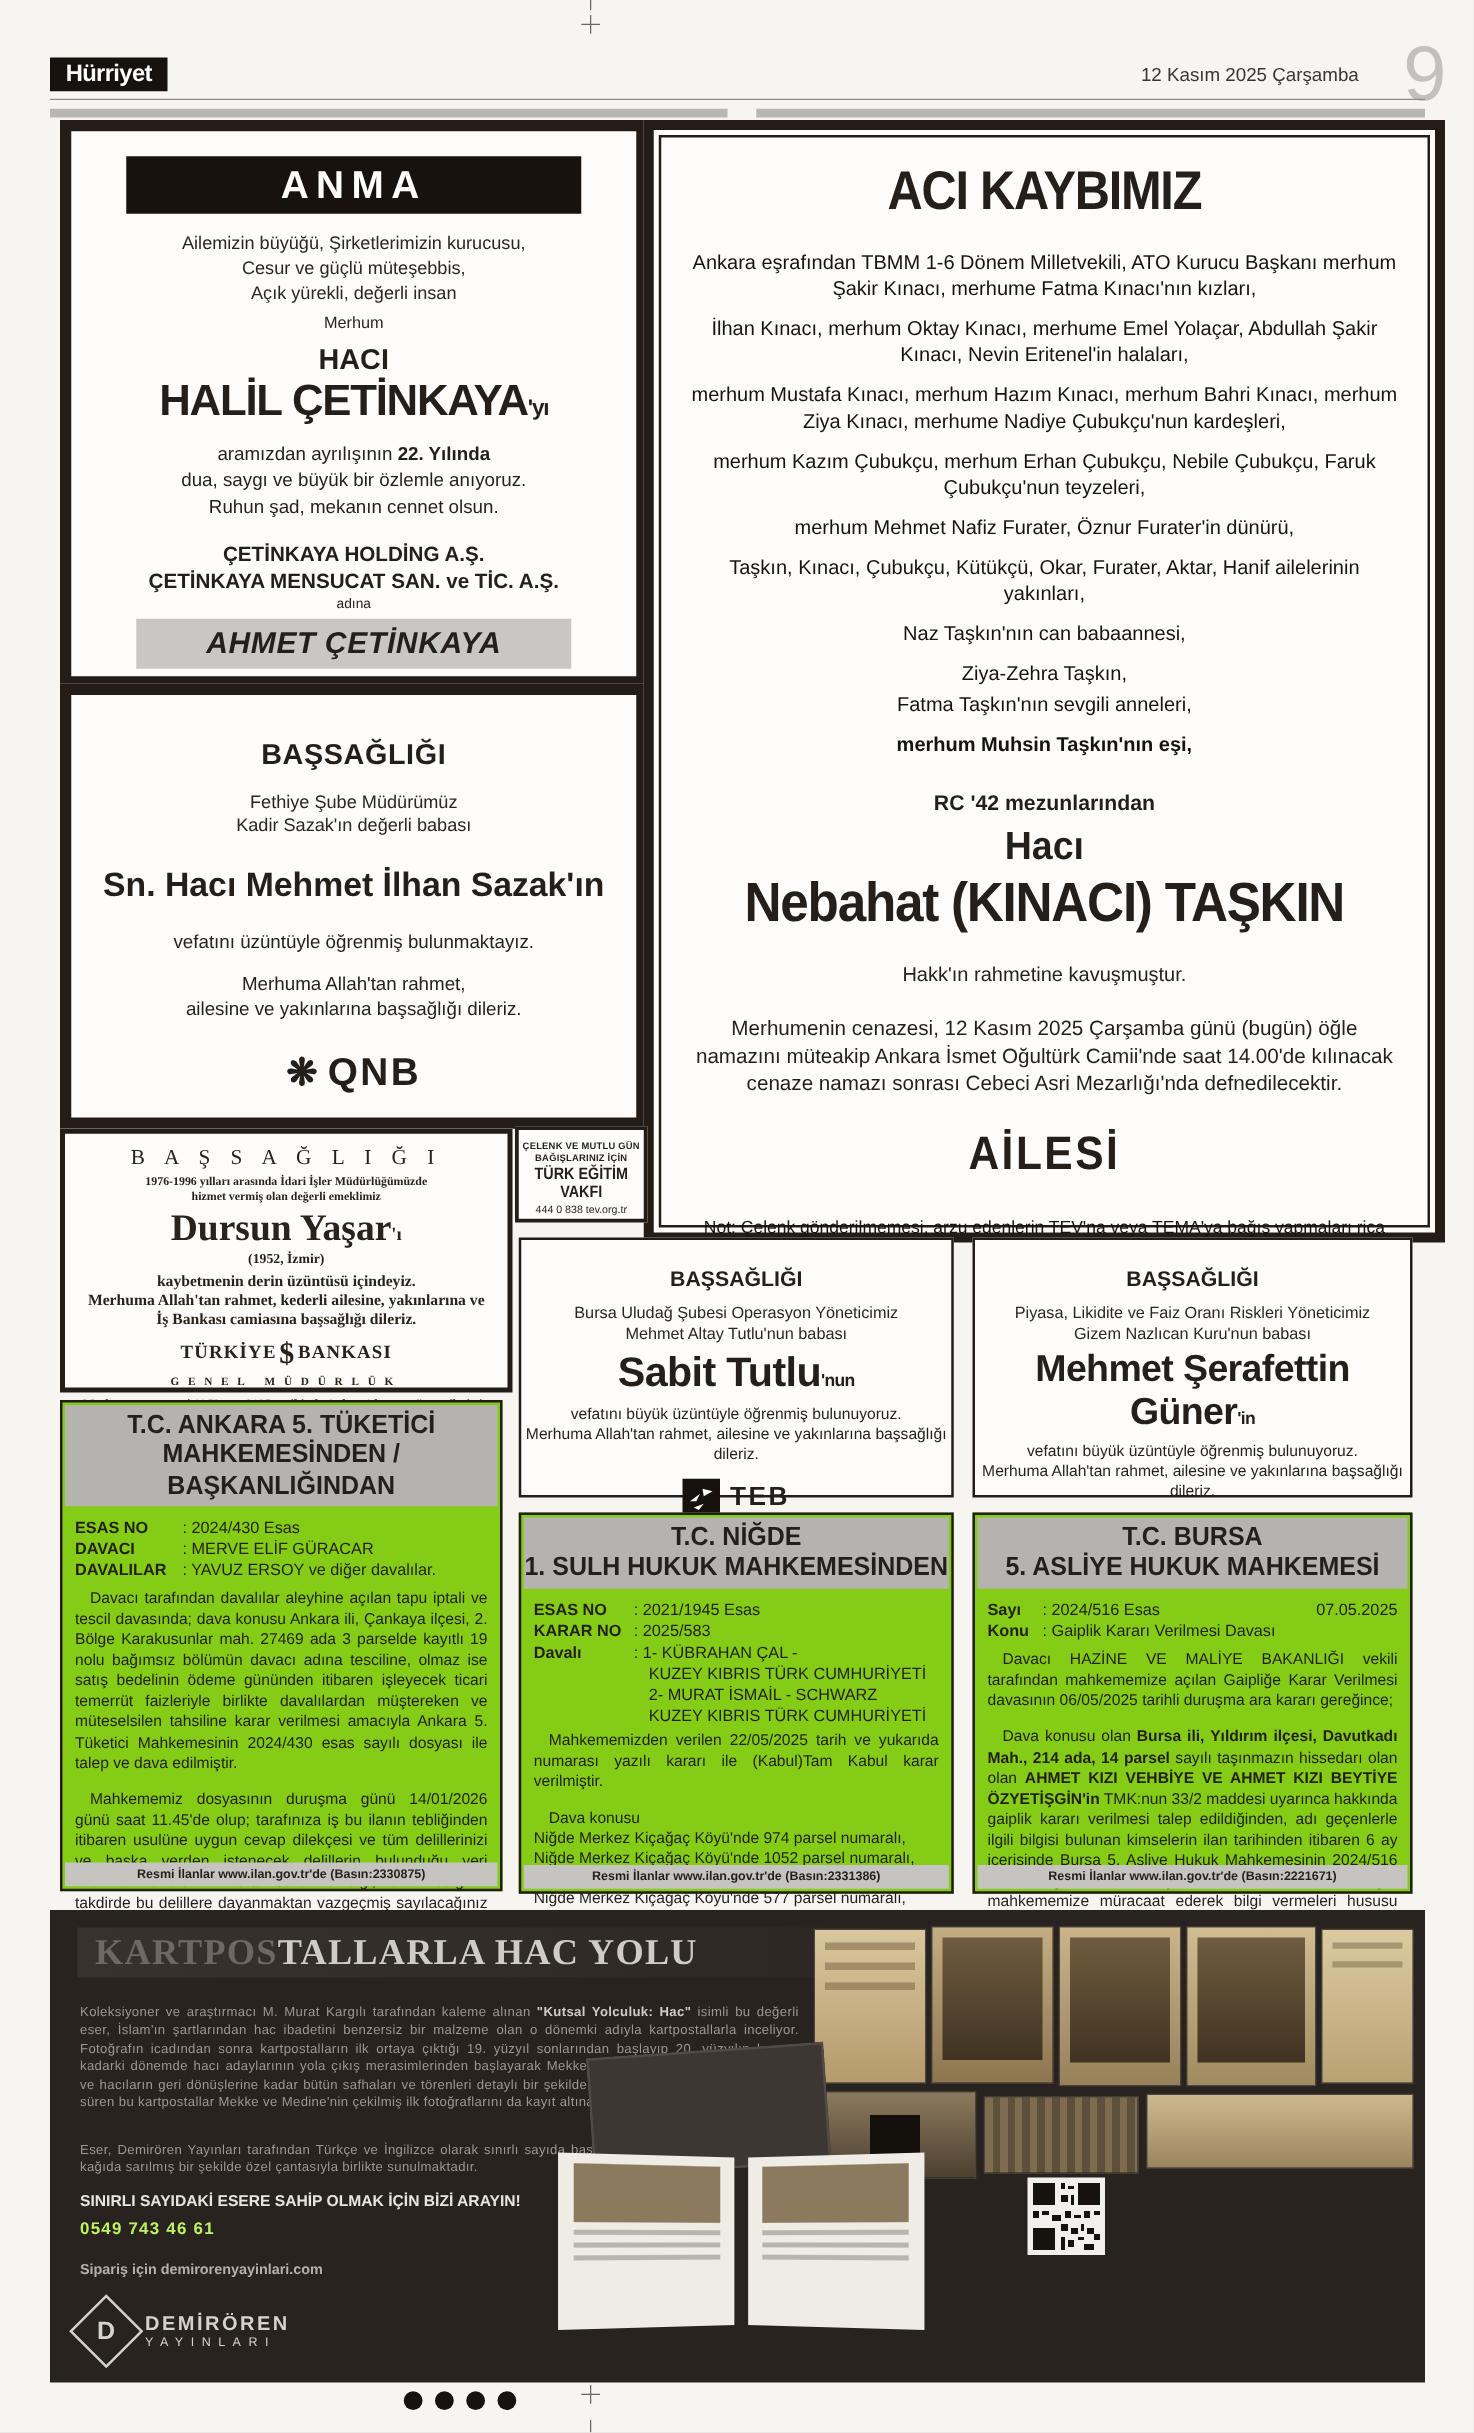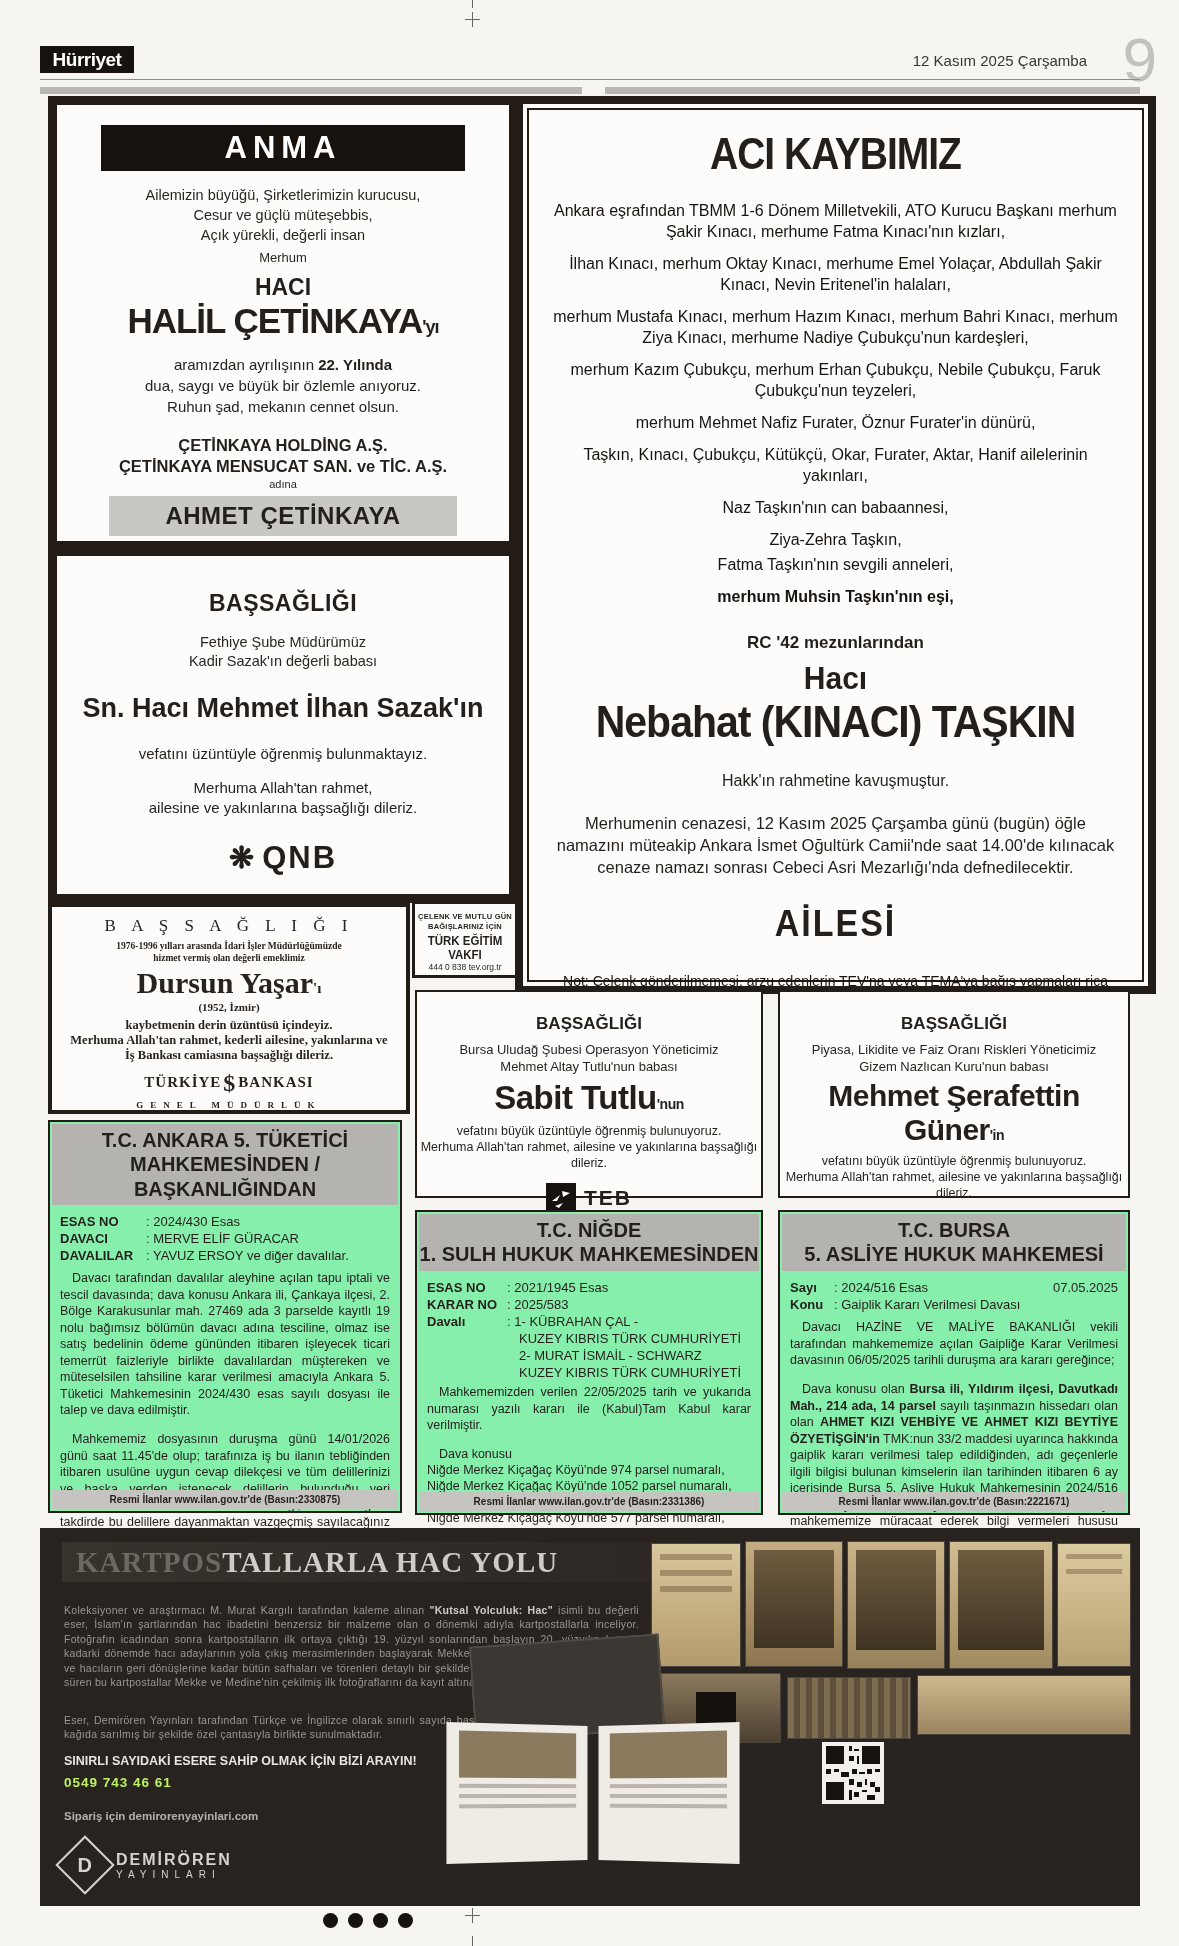--- a/index.html
+++ b/index.html
@@ -28,21 +28,21 @@
                  font-size:31px;font-weight:bold;letter-spacing:6px;padding:5px 0;}
   .anma-line{font-size:14.5px;line-height:20px;color:#2b2620;}
   .anma-merhum{font-size:13px;margin-top:3px;}
   #anma-name1{font-size:23px;font-weight:bold;margin-top:6px;}
   #anma-name2{font-size:35px;font-weight:bold;letter-spacing:-1px;line-height:40px;}
   #anma-name2 .suffix{font-size:18px;font-weight:bold;}
   .anma-after{font-size:15px;line-height:20px;margin-top:1px;}
   .anma-org{font-size:16.5px;font-weight:bold;line-height:21px;}
   #anma-adina{font-size:11px;margin-top:1px;}
   #anma-signer{margin:6px 34px 0 34px;background:#c9c7c3;font-size:24px;font-weight:bold;
-               padding:6px 0;letter-spacing:0.5px;}
+               padding:6px 0;letter-spacing:0.5px;font-style:italic;}
 
   
   #qnb{left:48px;top:547px;width:452px;height:338px;}
   #qnb .inner{padding:34px 20px 0 20px;}
   .obit-title{font-size:23px;font-weight:bold;letter-spacing:0.5px;}
   .obit-intro{font-size:14.5px;line-height:19px;color:#2b2620;}
   #qnb-name{font-size:27px;font-weight:bold;margin:22px 0 20px 0;}
   .obit-body{font-size:15px;line-height:20px;}
   #qnb-logo{margin-top:22px;font-size:31px;font-weight:bold;letter-spacing:2px;}
   #qnb-logo .mark{font-size:30px;margin-right:6px;}
@@ -94,21 +94,21 @@
   .teb-name{font-size:33px;font-weight:bold;margin-top:4px;letter-spacing:-0.5px;}
   #guner .teb-name{font-size:30px;}
   .teb-name .suffix{font-size:14px;font-weight:bold;}
   .teb-body{font-size:12.5px;line-height:16px;margin-top:6px;}
   .teb-logo{margin-top:12px;display:flex;align-items:center;justify-content:center;gap:8px;}
   .teb-logo .sq{width:30px;height:30px;background:#17120e;position:relative;}
   .teb-logo .sq svg{position:absolute;left:0;top:0;}
   .teb-logo .txt{font-size:21px;font-weight:bold;letter-spacing:2px;}
 
   
-  .court{background:#86efac;border:2px solid #241c16;box-sizing:border-box;}
+  .court{background:#84cc16;border:2px solid #241c16;box-sizing:border-box;}
   #court-ankara{left:48px;top:1120px;width:354px;height:393px;}
   #court-nigde{left:415px;top:1210px;width:348px;height:305px;}
   #court-bursa{left:778px;top:1210px;width:352px;height:305px;}
   .court-titlebar{background:#b5b3af;margin:2px;padding:4px 0 5px 0;}
   .court-titlebar div{font-size:20px;font-weight:bold;line-height:24px;transform:scaleY(1.05);}
   .court-body{padding:6px 10px 0 10px;}
   .meta-row{display:flex;font-size:13px;line-height:17px;}
   .meta-row .lbl{font-weight:bold;width:86px;flex:none;}
   #court-nigde .meta-row .lbl{width:80px;}
   .meta-cont{font-size:13px;line-height:17px;padding-left:92px;}

